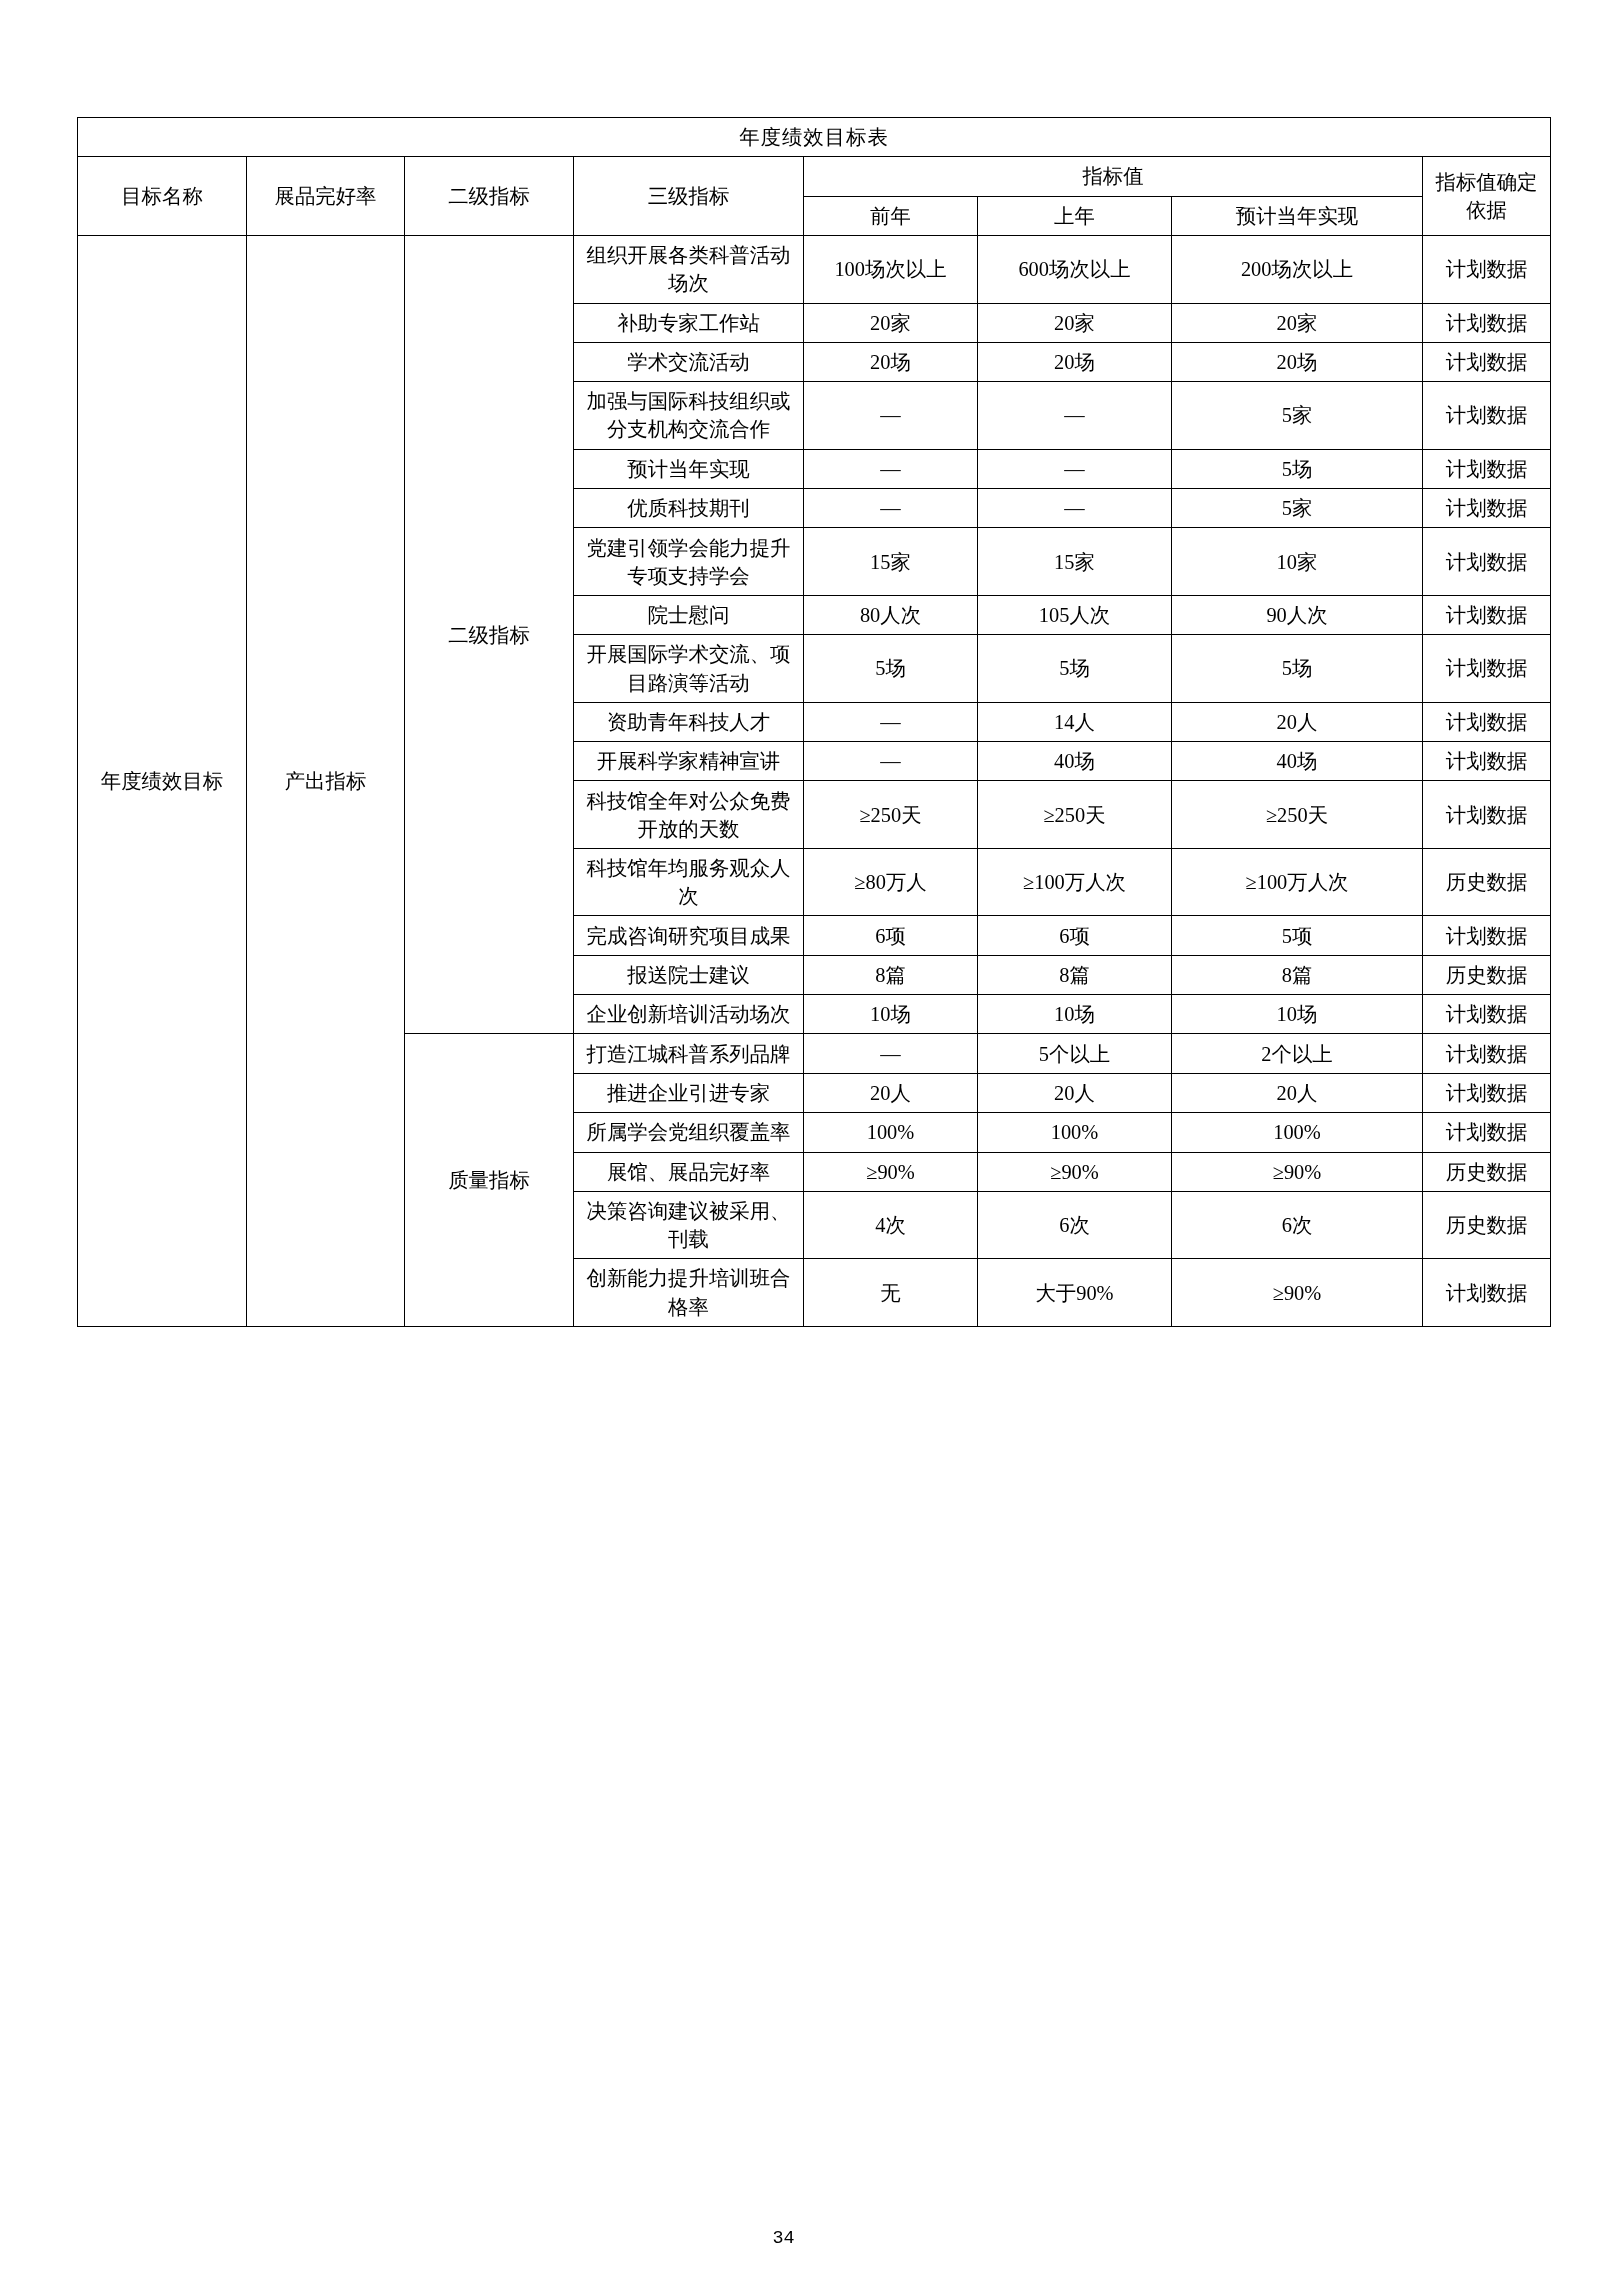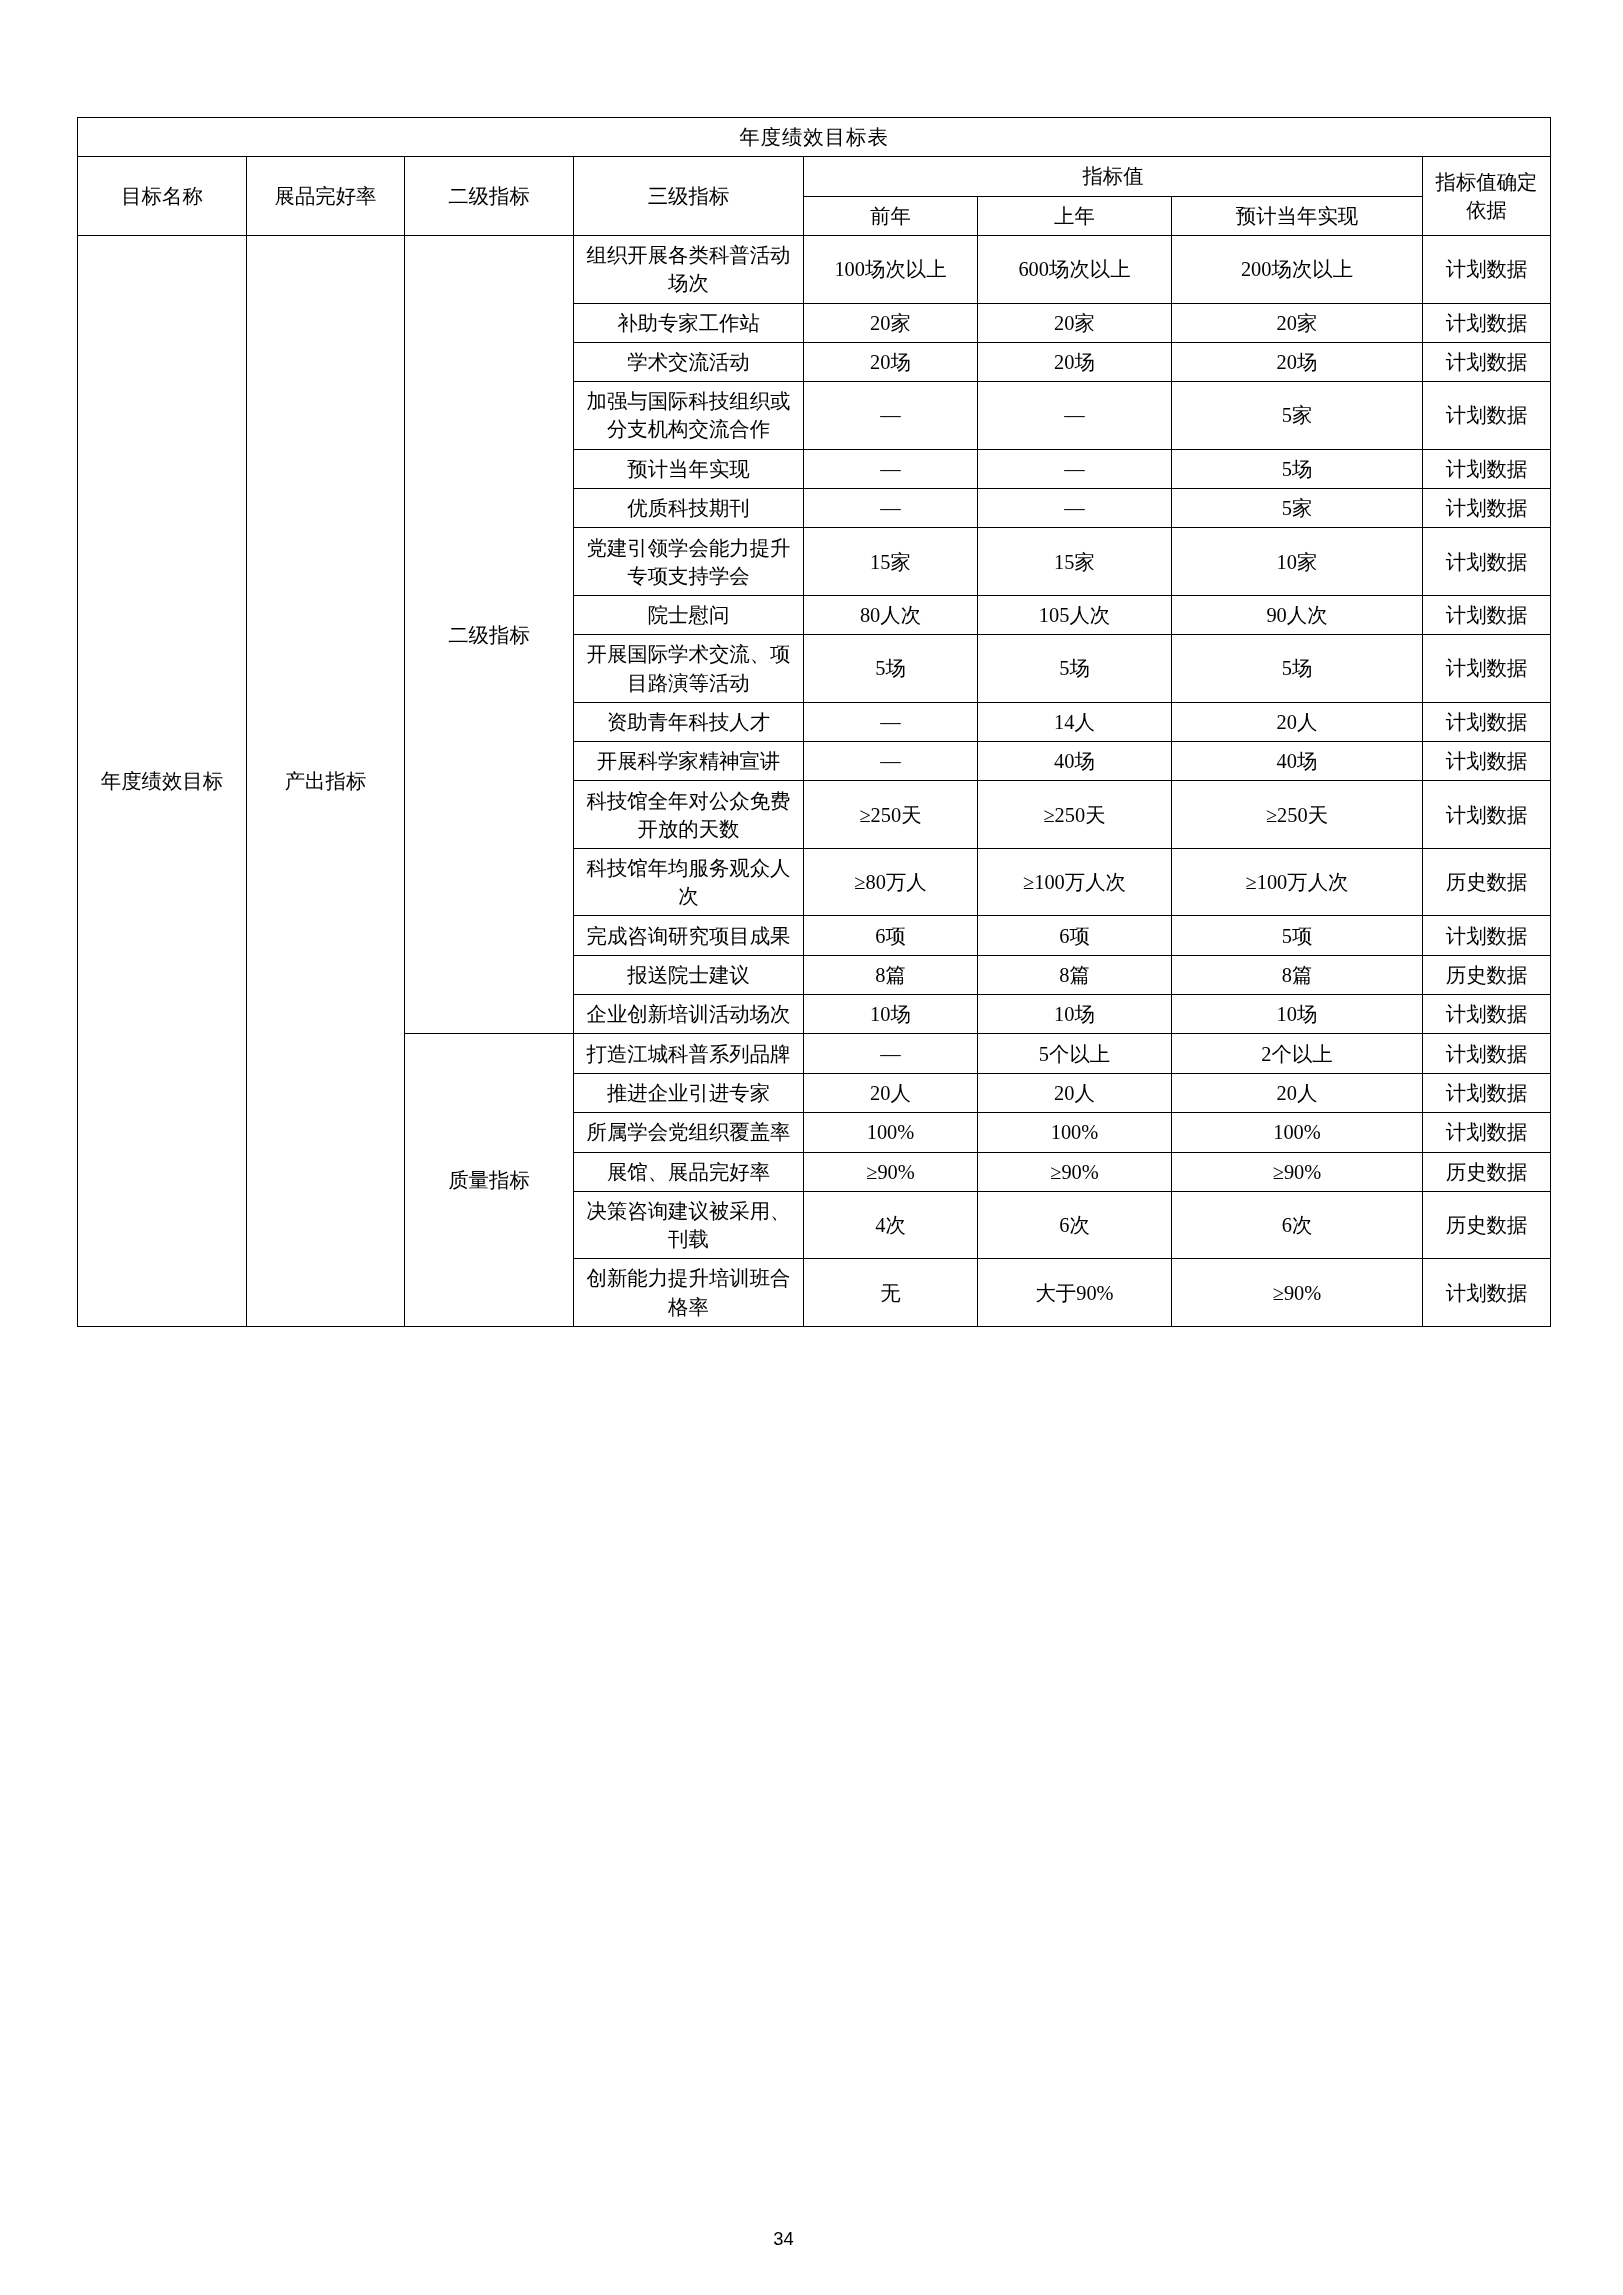--- a/index.html
+++ b/index.html
@@ -61,21 +61,21 @@
     font-size: 19.4px;
     line-height: 1.3;
   }
   .pagenum {
     position: absolute;
     left: 0;
     top: 2228px;
     width: 1567px;
     text-align: center;
     font-size: 18.4px;
-    font-family: Liberation Sans, sans-serif;
+    font-family: Liberation Mono, monospace;
   }
   .nowrapish {
     white-space: normal;
   }
 </style>
 </head>
 <body>
 
 <div class="page">
   <div class="sheet">

